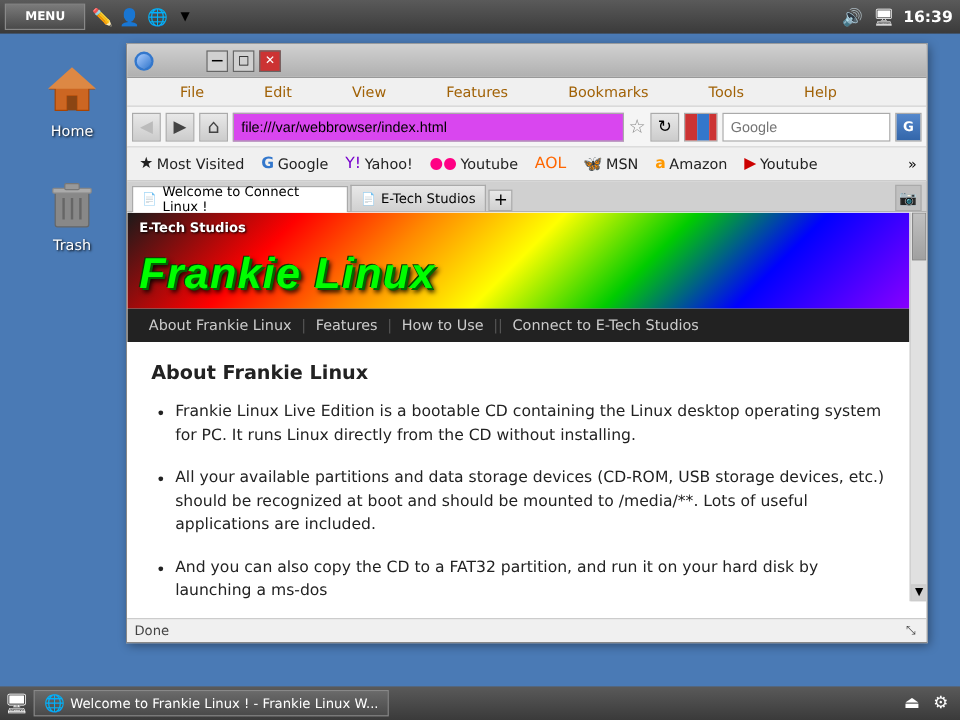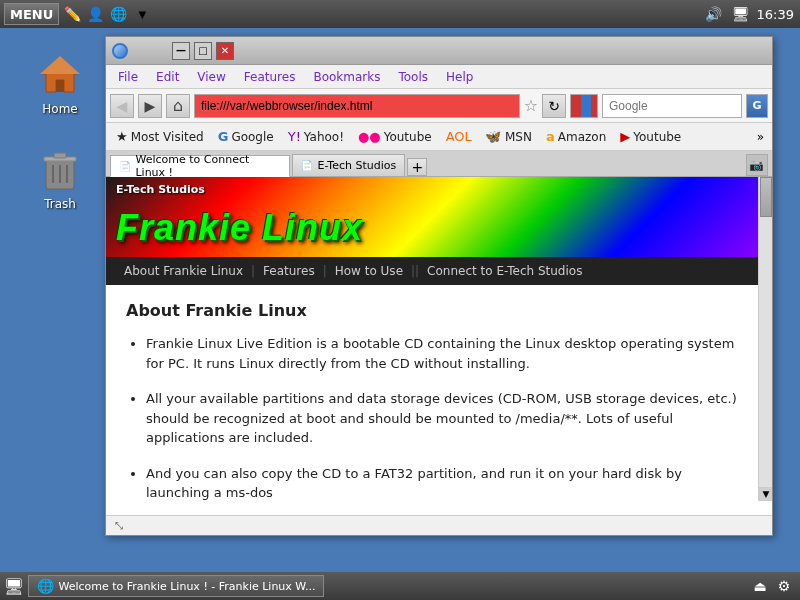--- a/index.html
+++ b/index.html
@@ -20,22 +20,22 @@
       height: 28px;
       background: linear-gradient(180deg, #5a5a5a 0%, #3a3a3a 100%);
       display: flex;
       align-items: center;
       z-index: 100;
     }
     .menu-btn {
       background: linear-gradient(180deg, #7a7a7a, #4a4a4a);
       color: white;
       font-weight: bold;
-      font-size: 13px;
-      padding: 3px 5px;
+      font-size: 10px;
+      padding: 3px 16px;
       margin-left: 4px;
       border: 1px solid #888;
       cursor: pointer;
       height: 22px;
       display: flex;
       align-items: center;
     }
     .taskbar-icons {
       display: flex;
       align-items: center;
@@ -56,21 +56,21 @@
       display: flex;
       align-items: center;
       gap: 6px;
       padding-right: 6px;
       color: white;
       font-size: 13px;
     }
     .clock {
       color: white;
       font-size: 13px;
-      font-weight: normal;
+      font-weight: bold;
     }
 
     
     .desktop-icon {
       position: absolute;
       display: flex;
       flex-direction: column;
       align-items: center;
       cursor: pointer;
       width: 80px;
@@ -178,21 +178,22 @@
       display: flex;
       align-items: center;
       padding: 0 4px;
       border-bottom: 1px solid #ccc;
       gap: 2px;
     }
     .menu-item {
       padding: 2px 8px;
       font-size: 12px;
       cursor: pointer;
-      color: #6d28d9;
+      color: #a16207;
+      margin-left: 32px;
     }
 
     
     .browser-navbar {
       background: #f5f5f5;
       height: 34px;
       display: flex;
       align-items: center;
       padding: 0 4px;
       border-bottom: 1px solid #ccc;
@@ -210,21 +211,21 @@
       font-size: 14px;
       color: #444;
     }
     .nav-btn.disabled { color: #bbb; cursor: default; }
     .url-bar {
       flex: 1;
       height: 24px;
       border: 1px solid #aaa;
       padding: 2px 6px;
       font-size: 12px;
-      background: #ef4444;
+      background: #d946ef;
     }
     .nav-star { font-size: 16px; cursor: pointer; color: #888; }
     .nav-reload { width: 24px; height: 24px; background: linear-gradient(180deg, #e8e8e8, #cccccc); border: 1px solid #aaa; cursor: pointer; display: flex; align-items: center; justify-content: center; }
     .search-box {
       width: 140px;
       height: 24px;
       border: 1px solid #aaa;
       padding: 2px 6px;
       font-size: 12px;
     }
@@ -629,20 +630,21 @@
       </div>
     </div>
 
     <div class="scrollbar">
       <div class="scrollbar-thumb"></div>
       <div class="scrollbar-bottom">▼</div>
     </div>
   </div>
 
   <div class="status-bar">
+    <span class="status-text">Done</span>
     <span class="status-resize">⤡</span>
   </div>
 </div>
 
 <div class="taskbar-bottom">
   <div class="taskbar-bottom-left">
     <div class="taskbar-icon" style="color:white;font-size:16px;">🖥</div>
     <div class="taskbar-btn">
       <span style="font-size:14px;">🌐</span>
       <span>Welcome to Frankie Linux ! - Frankie Linux W...</span>

